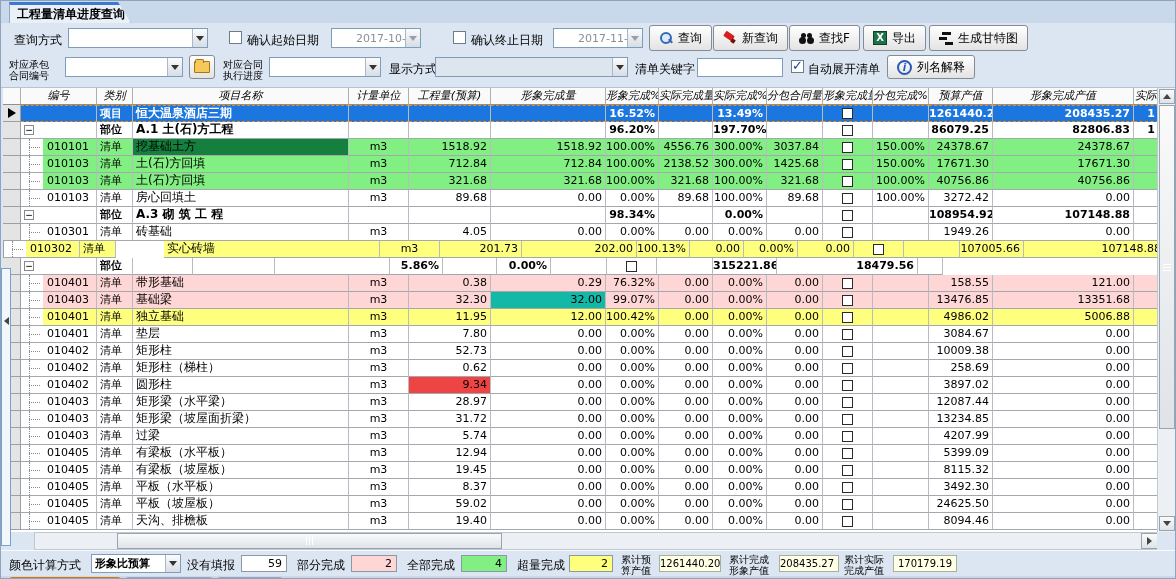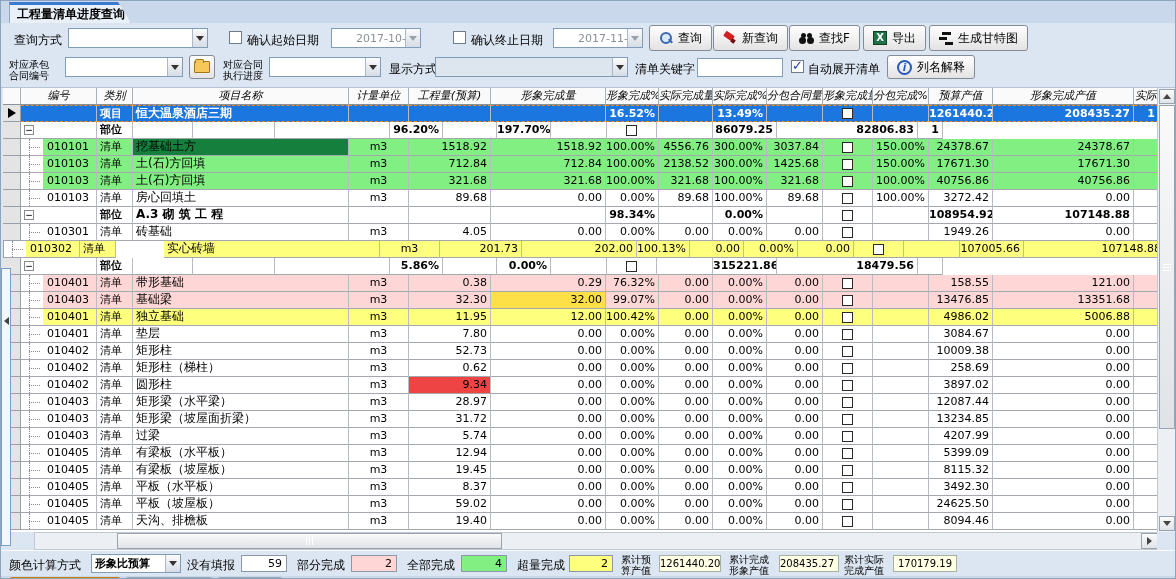--- a/index.html
+++ b/index.html
@@ -241,20 +241,21 @@
         <div class="tcell num" style="width: 64px; background: rgb(27, 118, 224);">1261440.2</div>
         <div class="tcell num" style="width: 141px; background: rgb(27, 118, 224);">208435.27</div>
         <div class="tcell num" style="width: 25px; background: rgb(27, 118, 224);">1</div>
       </div>
       <div class="trow boldrow">
         <div class="selcell" style="width: 18px;"></div>
         <div class="tcell " style="width: 76px; background: rgb(255, 255, 255);">
           <span class="twisty">−</span>
         </div>
         <div class="tcell lft" style="width: 36px; background: rgb(255, 255, 255);">部位</div>
+        <div class="tcell txt lft" style="width: 216px; background: rgb(255, 255, 255);">A.1  土(石)方工程</div>
         <div class="tcell ctr" style="width: 60px; background: rgb(255, 255, 255);"></div>
         <div class="tcell num" style="width: 82px; background: rgb(255, 255, 255);"></div>
         <div class="tcell num" style="width: 115px; background: rgb(255, 255, 255);"></div>
         <div class="tcell num" style="width: 53px; background: rgb(255, 255, 255);">96.20%</div>
         <div class="tcell num" style="width: 54px; background: rgb(255, 255, 255);"></div>
         <div class="tcell num" style="width: 54px; background: rgb(255, 255, 255);">197.70%</div>
         <div class="tcell num" style="width: 56px; background: rgb(255, 255, 255);"></div>
         <div class="tcell ctr" style="width: 50px; background: rgb(255, 255, 255); display: flex; align-items: center; justify-content: center;">
           <span class="grid-cb"></span>
         </div>
@@ -478,21 +479,21 @@
         <div class="selcell" style="width: 18px;"></div>
         <div class="tcell " style="width: 76px; background: rgb(255, 255, 255);">
           <span class="tree-v"></span>
           <span class="tree-h"></span>
           <span class="code-chip" style="background: rgb(255, 214, 214);">010403</span>
         </div>
         <div class="tcell lft" style="width: 36px; background: rgb(255, 214, 214);">清单</div>
         <div class="tcell txt lft" style="width: 216px; background: rgb(255, 214, 214);">基础梁</div>
         <div class="tcell ctr" style="width: 60px; background: rgb(255, 214, 214);">m3</div>
         <div class="tcell num" style="width: 82px; background: rgb(255, 214, 214);">32.30</div>
-        <div class="tcell num" style="width: 115px; background: #fde047;">32.00</div>
+        <div class="tcell num" style="width: 115px; background: #14b8a6;">32.00</div>
         <div class="tcell num" style="width: 53px; background: rgb(255, 214, 214);">99.07%</div>
         <div class="tcell num" style="width: 54px; background: rgb(255, 214, 214);">0.00</div>
         <div class="tcell num" style="width: 54px; background: rgb(255, 214, 214);">0.00%</div>
         <div class="tcell num" style="width: 56px; background: rgb(255, 214, 214);">0.00</div>
         <div class="tcell ctr" style="width: 50px; background: rgb(255, 214, 214); display: flex; align-items: center; justify-content: center;">
           <span class="grid-cb"></span>
         </div>
         <div class="tcell num" style="width: 56px; background: rgb(255, 214, 214);"></div>
         <div class="tcell num" style="width: 64px; background: rgb(255, 214, 214);">13476.85</div>
         <div class="tcell num" style="width: 141px; background: rgb(255, 214, 214);">13351.68</div>

